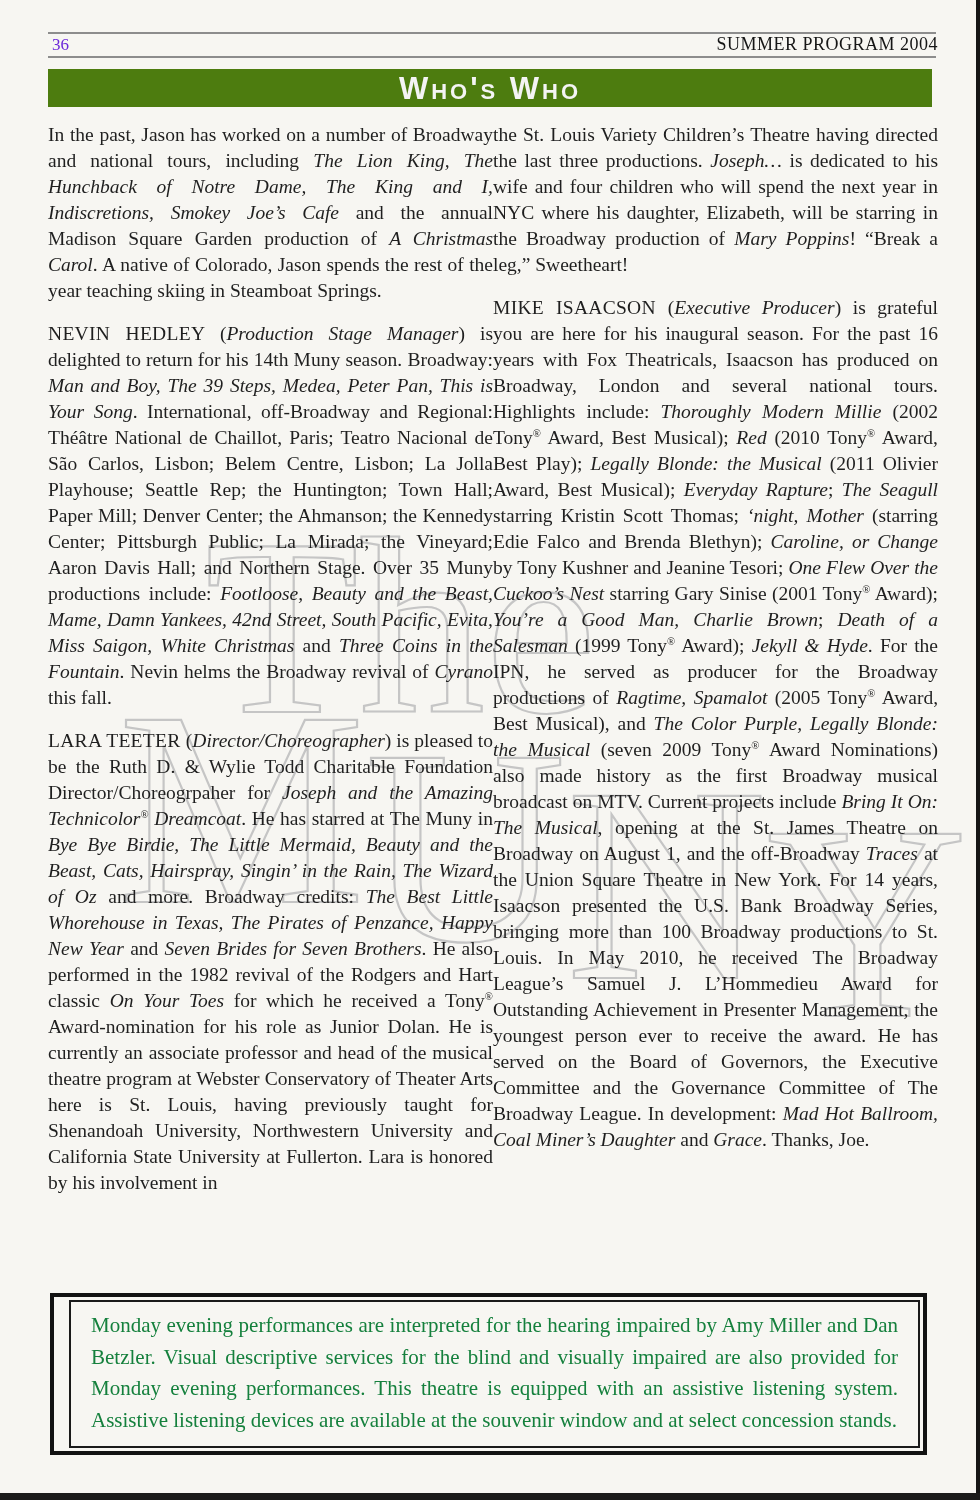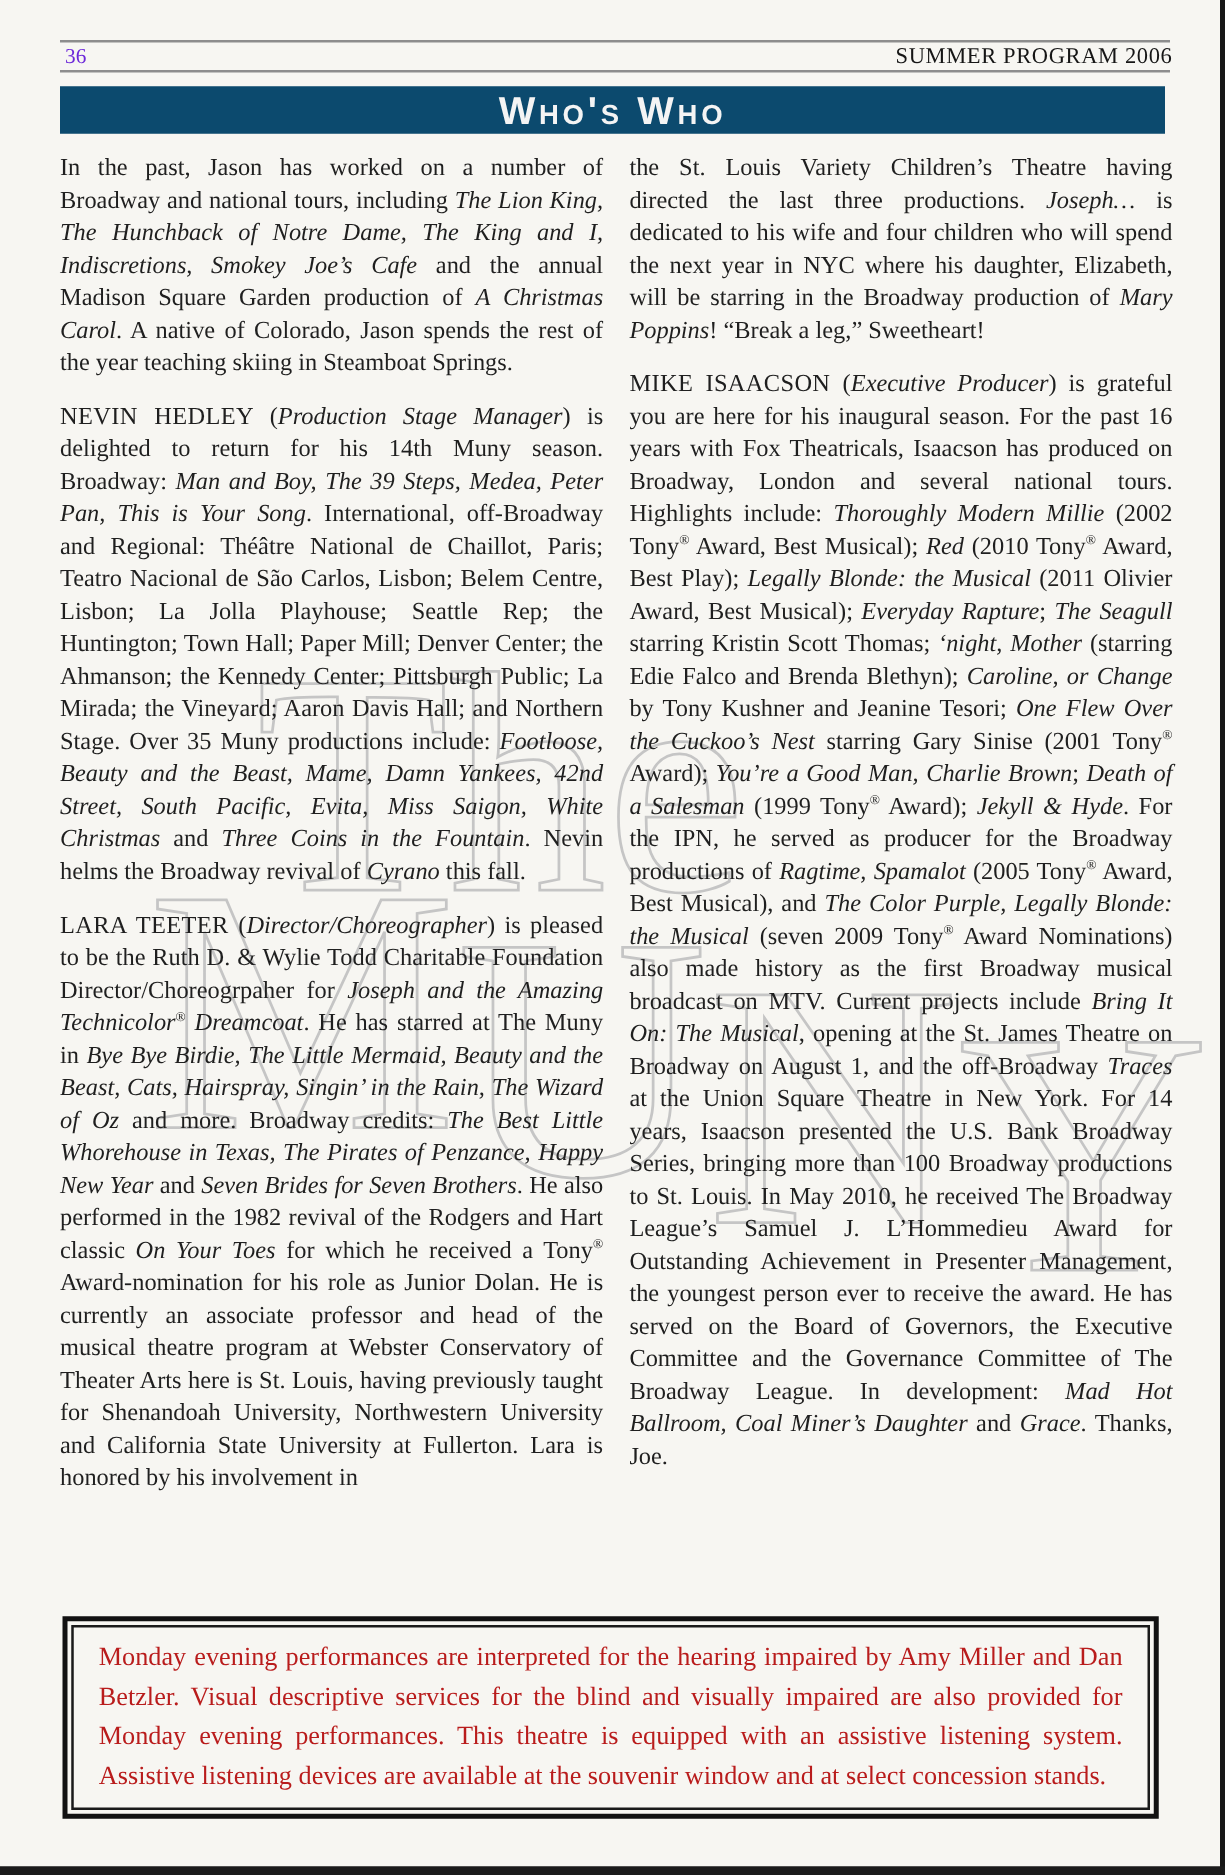--- a/index.html
+++ b/index.html
@@ -9,62 +9,62 @@
     font-family:"Liberation Serif", serif;color:#1f1f1f;
   }
   
   .rule{position:absolute;left:48px;right:44px;height:2px;background:#8d8d8d;}
   .rule-top{top:32px;}
   .rule-mid{top:56px;}
   .folio{position:absolute;top:35px;left:52px;font-size:17px;color:#6d28d9;}
   .program-title{position:absolute;top:34px;right:42px;font-size:18px;letter-spacing:.5px;color:#161616;}
   
   .banner{
-    position:absolute;top:69px;left:48px;right:48px;height:38px;background:#0c4a6e;
+    position:absolute;top:69px;left:48px;right:48px;height:38px;background:#4d7c0f;
     display:flex;align-items:center;justify-content:center;z-index:1;
   }
   .banner-title{
     color:#f4f4f4;font-family:"Liberation Sans", sans-serif;
     font-variant:small-caps;font-weight:700;font-size:31px;letter-spacing:3px;line-height:1;
   }
   
   .watermark{position:absolute;top:0;left:0;width:980px;height:1500px;z-index:0;pointer-events:none;}
   
   .columns{
     position:absolute;top:122px;left:48px;right:42px;z-index:1;
-    display:flex;gap:21px;
+    display:flex;
   }
   .col{flex:1;font-size:19.5px;line-height:26px;text-align:justify;}
   .para{margin:0 0 17px 0;}
   .run-n{}
   .run-i{font-style:italic;}
   .run-b{font-weight:normal;letter-spacing:.3px;}
   sup.run-sup{font-size:.55em;vertical-align:super;line-height:0;}
   
   .notice{
     position:absolute;left:50px;right:53px;top:1293px;z-index:1;
     border:4px solid #121212;padding:3px;background:#f7f6f2;
   }
   .notice-inner{
     border:2px solid #1a1a1a;padding:8px 20px 10px 20px;
-    font-size:21px;line-height:31.5px;text-align:justify;color:#b91c1c;
+    font-size:21px;line-height:31.5px;text-align:justify;color:#15803d;margin-left:12px;
   }
   .notice-inner .run-b{letter-spacing:0;}
   
   .edge-right{position:absolute;top:0;right:0;width:4px;height:100%;background:#161616;z-index:6;}
   .edge-bottom{position:absolute;bottom:0;left:0;width:100%;height:7px;background:#1b1b1b;z-index:6;}
 </style>
 </head>
 <body>
 
 <div class="page">
 
   <div class="rule rule-top"></div>
   <span class="folio">36</span>
-  <span class="program-title">SUMMER PROGRAM 2006</span>
+  <span class="program-title">SUMMER PROGRAM 2004</span>
   <div class="rule rule-mid"></div>
 
   <div class="banner">
     <span class="banner-title">Who's Who</span>
   </div>
 
   <svg class="watermark" viewBox="0 0 980 1500" xmlns="http://www.w3.org/2000/svg">
     <g fill="none" stroke="#c5c5c5" stroke-width="2.2" font-family="Liberation Serif, serif">
       <text x="205" y="712" font-size="252">The</text>
       <text x="118" y="902" font-size="278"><tspan>M</tspan><tspan dy="38">U</tspan><tspan dy="38">N</tspan><tspan dy="38">Y</tspan></text>

